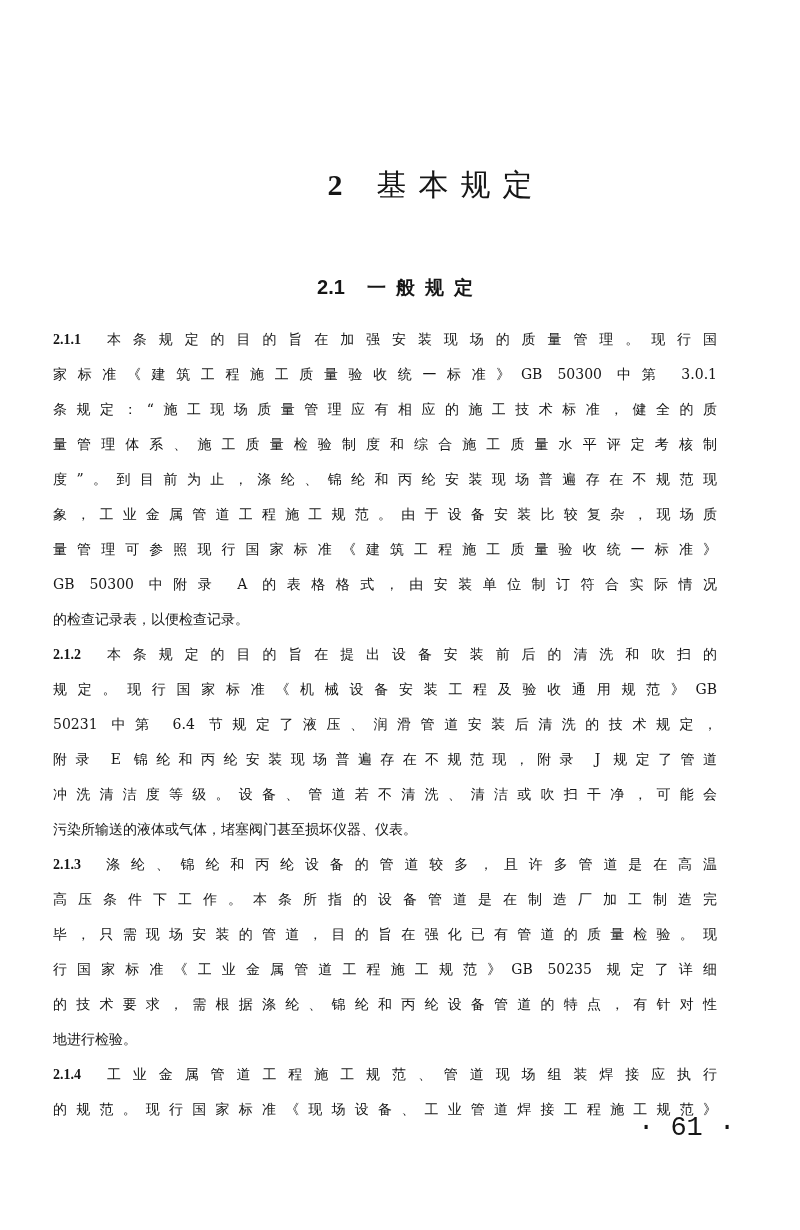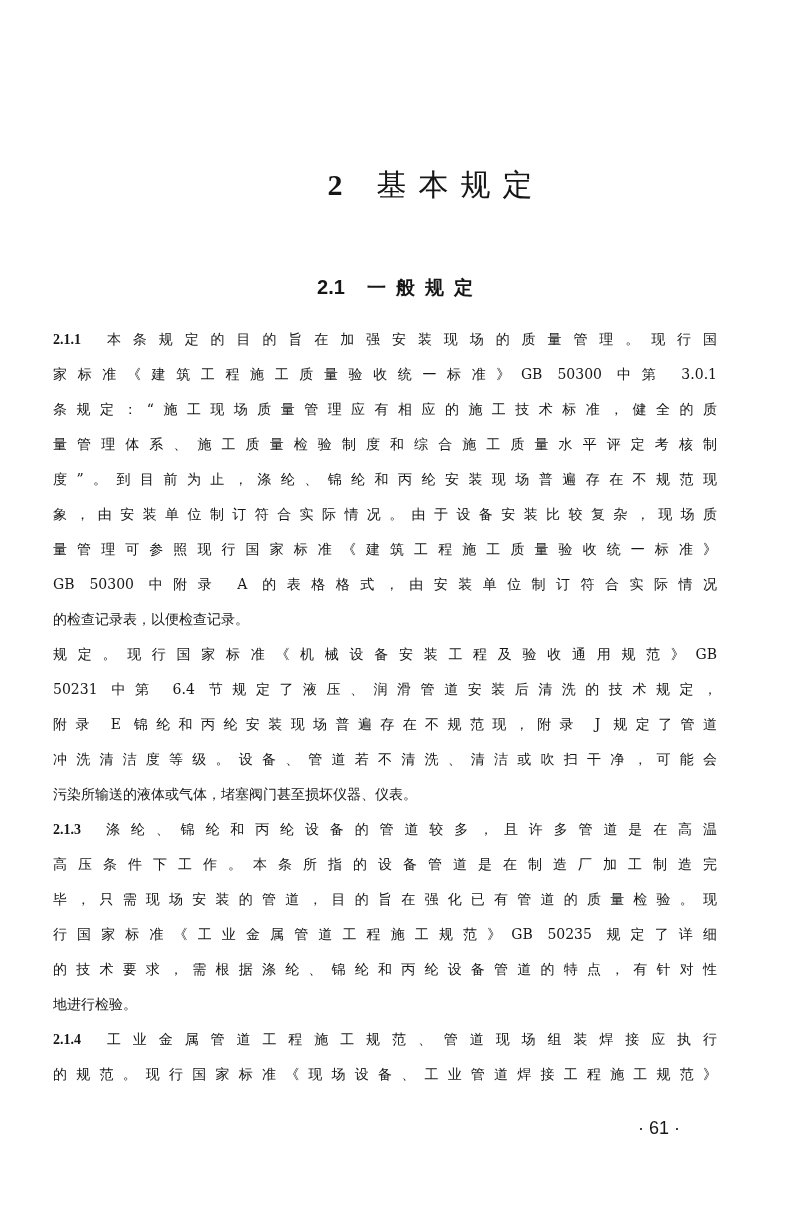--- a/index.html
+++ b/index.html
@@ -81,22 +81,22 @@
     }
     .clause-num {
       font-family: "Liberation Serif", serif;
       font-weight: bold;
       margin-right: 14px;
     }
     .page-footer {
       position: absolute;
       top: 1113px;
       left: 638px;
-      font-family: Liberation Sans, sans-serif;
-      font-size: 18px;
+      font-family: Liberation Mono, monospace;
+      font-size: 27px;
       line-height: 30px;
       white-space: pre;
     }
   </style>
 </head>
 <body>
 
 <div class="page">
 
   <div class="chapter-title">
@@ -107,25 +107,26 @@
     <span class="num">2.1</span><span class="txt">一般规定</span>
   </div>
 
   <div class="body-text">
 
     <div class="line"><span class="clause-num">2.1.1</span><span>本条规定的目的旨在加强安装现场的质量管理。现行国</span></div>
     <div class="line">家标准《建筑工程施工质量验收统一标准》GB 50300 中第 3.0.1</div>
     <div class="line">条规定：“施工现场质量管理应有相应的施工技术标准，健全的质</div>
     <div class="line">量管理体系、施工质量检验制度和综合施工质量水平评定考核制</div>
     <div class="line">度”。到目前为止，涤纶、锦纶和丙纶安装现场普遍存在不规范现</div>
-    <div class="line">象，由安装单位制订符合实际情况。由于设备安装比较复杂，现场质</div>
+    <div class="line">象，工业金属管道工程施工规范。由于设备安装比较复杂，现场质</div>
     <div class="line">量管理可参照现行国家标准《建筑工程施工质量验收统一标准》</div>
     <div class="line">GB 50300 中附录 A 的表格格式，由安装单位制订符合实际情况</div>
     <div class="line last">的检查记录表，以便检查记录。</div>
 
+    <div class="line"><span class="clause-num">2.1.2</span><span>本条规定的目的旨在提出设备安装前后的清洗和吹扫的</span></div>
     <div class="line">规定。现行国家标准《机械设备安装工程及验收通用规范》GB</div>
     <div class="line">50231 中第 6.4 节规定了液压、润滑管道安装后清洗的技术规定，</div>
     <div class="line">附录 E 锦纶和丙纶安装现场普遍存在不规范现，附录 J 规定了管道</div>
     <div class="line">冲洗清洁度等级。设备、管道若不清洗、清洁或吹扫干净，可能会</div>
     <div class="line last">污染所输送的液体或气体，堵塞阀门甚至损坏仪器、仪表。</div>
 
     <div class="line"><span class="clause-num">2.1.3</span><span>涤纶、锦纶和丙纶设备的管道较多，且许多管道是在高温</span></div>
     <div class="line">高压条件下工作。本条所指的设备管道是在制造厂加工制造完</div>
     <div class="line">毕，只需现场安装的管道，目的旨在强化已有管道的质量检验。现</div>
     <div class="line">行国家标准《工业金属管道工程施工规范》GB 50235 规定了详细</div>

